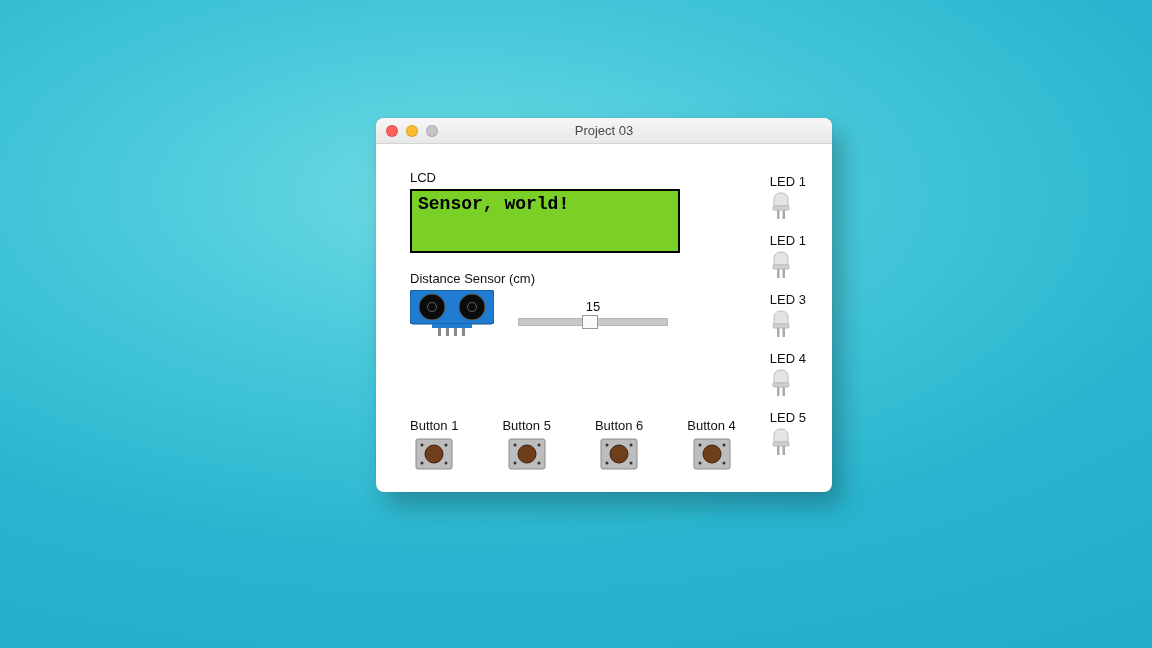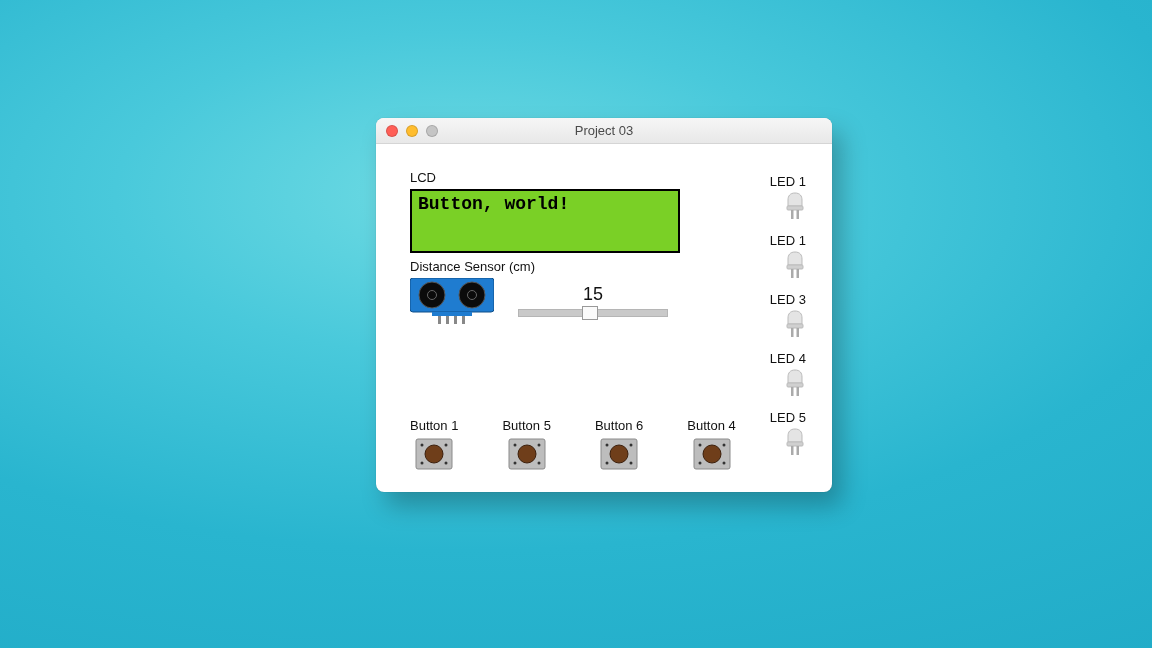--- a/index.html
+++ b/index.html
@@ -41,25 +41,25 @@
       border:2px solid #000;
       background:#7ad026;
       font-family:"Courier New", monospace;
       font-size:18px; font-weight:bold;
       color:#000;
       padding:4px 6px;
       line-height:1.1;
     }
 
     
-    .dist-label { font-size:13px; color:#111; margin-top:6px; }
+    .dist-label { font-size:13px; color:#111; margin-top:18px; }
     .dist-row { display:flex; align-items:center; gap:24px; margin-top:4px; }
     .sensor { width:84px; height:48px; position:relative; }
     .slider-group { display:flex; flex-direction:column; align-items:center; }
-    .slider-val { font-size:18px; color:#111; margin-bottom:0px; }
+    .slider-val { font-size:13px; color:#111; margin-bottom:0px; }
     .slider-wrap { position:relative; width:150px; height:16px; }
     .slider-track {
       position:absolute; left:0; right:0; top:4px; height:8px;
       background:#c9c9c9; border:1px solid #b5b5b5;
     }
     .slider-track::after {
       content:""; position:absolute; left:50%; top:-1px; bottom:-1px; width:1px; background:#f0f0f0;
     }
     .slider-thumb {
       position:absolute; top:1px; width:16px; height:14px; left:64px;
@@ -68,40 +68,40 @@
     }
 
     
     .btns { position:absolute; left:34px; bottom:20px; display:flex; gap:44px; }
     .btn-col { display:flex; flex-direction:column; align-items:center; gap:4px; }
     .btn-label { font-size:13px; color:#111; white-space:nowrap; }
     .push-btn { width:40px; height:35px; }
 
     
     .leds { position:absolute; right:26px; top:30px; display:flex; flex-direction:column; gap:12px; }
-    .led-col { display:flex; flex-direction:column; align-items:flex-end; gap:2px; }
+    .led-col { display:flex; flex-direction:column; align-items:flex-start; gap:2px; }
     .led-label { font-size:13px; color:#111; }
     .led { width:22px; height:30px; }
   </style>
 </head>
 <body>
 
 <div class="window">
   <div class="titlebar">
     <div class="traffic">
       <div class="tl red"></div>
       <div class="tl yellow"></div>
       <div class="tl green"></div>
     </div>
     <div class="title">Project 03</div>
   </div>
 
   <div class="content">
     <div class="lcd-label">LCD</div>
-    <div class="lcd">Button, world!</div>
+    <div class="lcd">Sensor, world!</div>
 
     <div class="dist-label">Distance Sensor (cm)</div>
     <div class="dist-row">
       <div class="sensor">
         <svg viewBox="0 0 84 48" width="84" height="48">
           <rect x="0" y="0" width="84" height="34" rx="3" fill="#1f7cd0" stroke="#0e4f8a"></rect>
           <circle cx="22" cy="17" r="13" fill="#0b0b0b" stroke="#555"></circle>
           <circle cx="62" cy="17" r="13" fill="#0b0b0b" stroke="#555"></circle>
           <circle cx="22" cy="17" r="4.5" fill="none" stroke="#666"></circle>
           <circle cx="62" cy="17" r="4.5" fill="none" stroke="#666"></circle>

